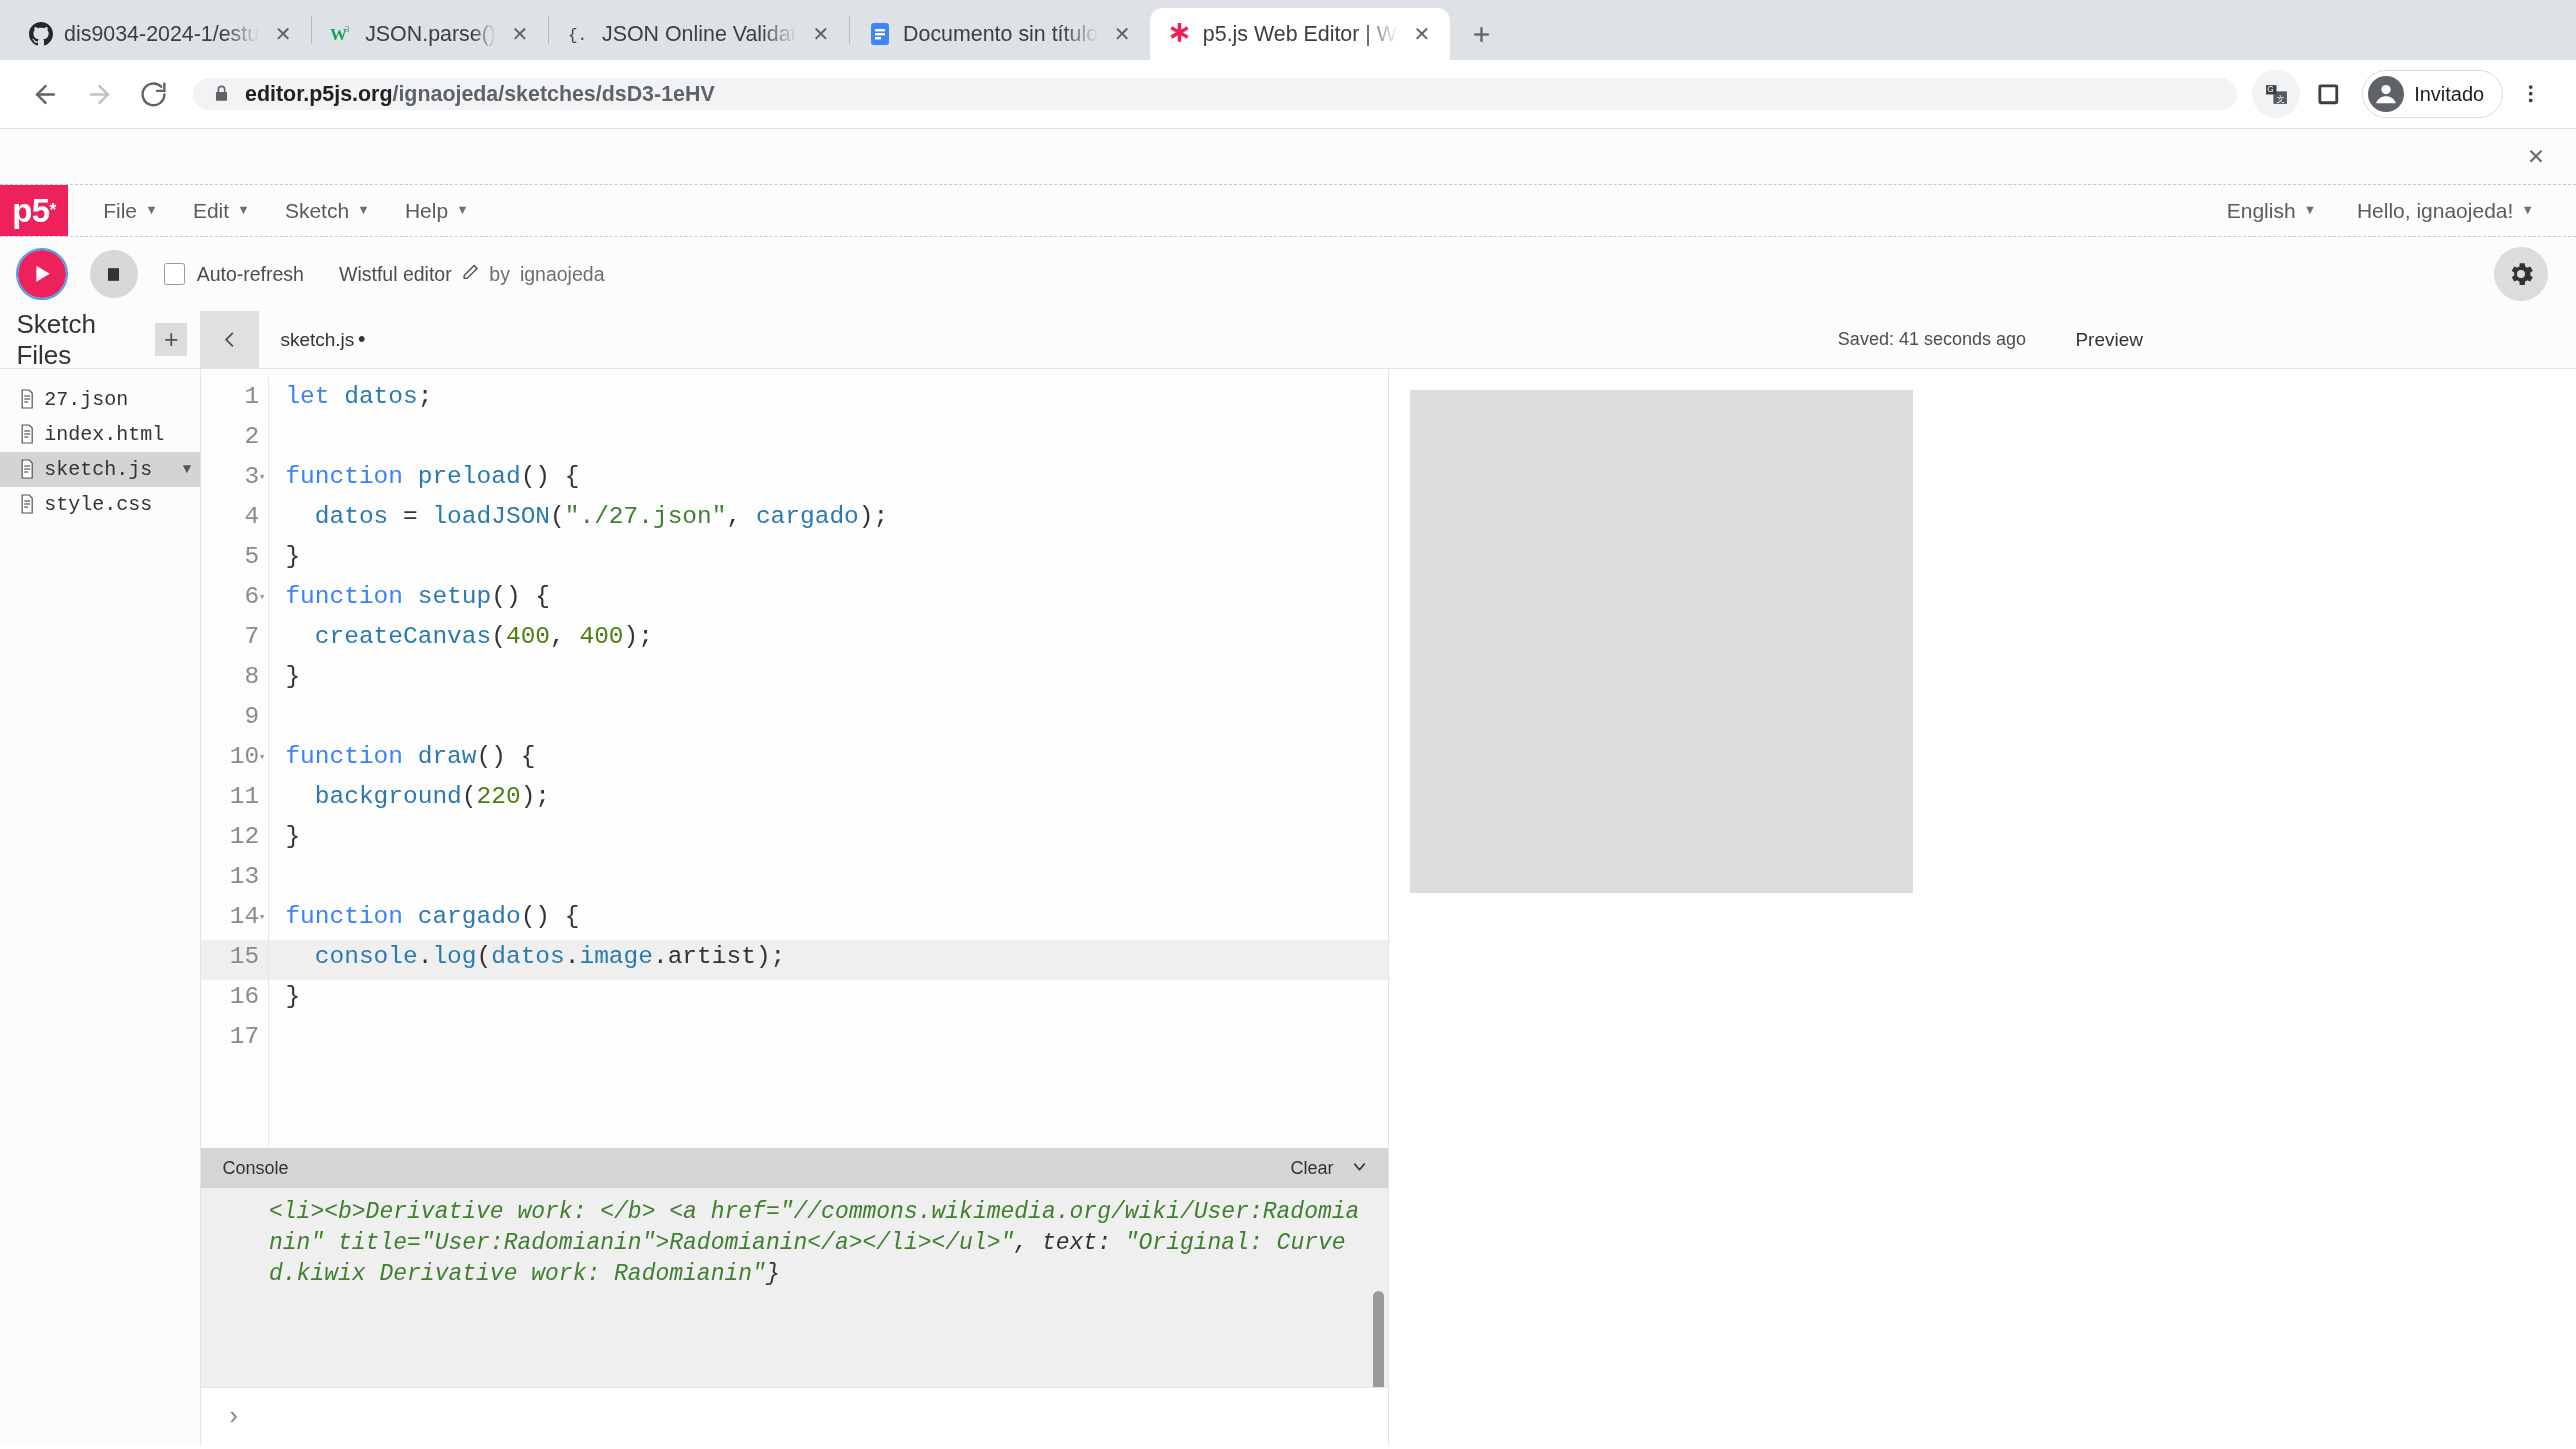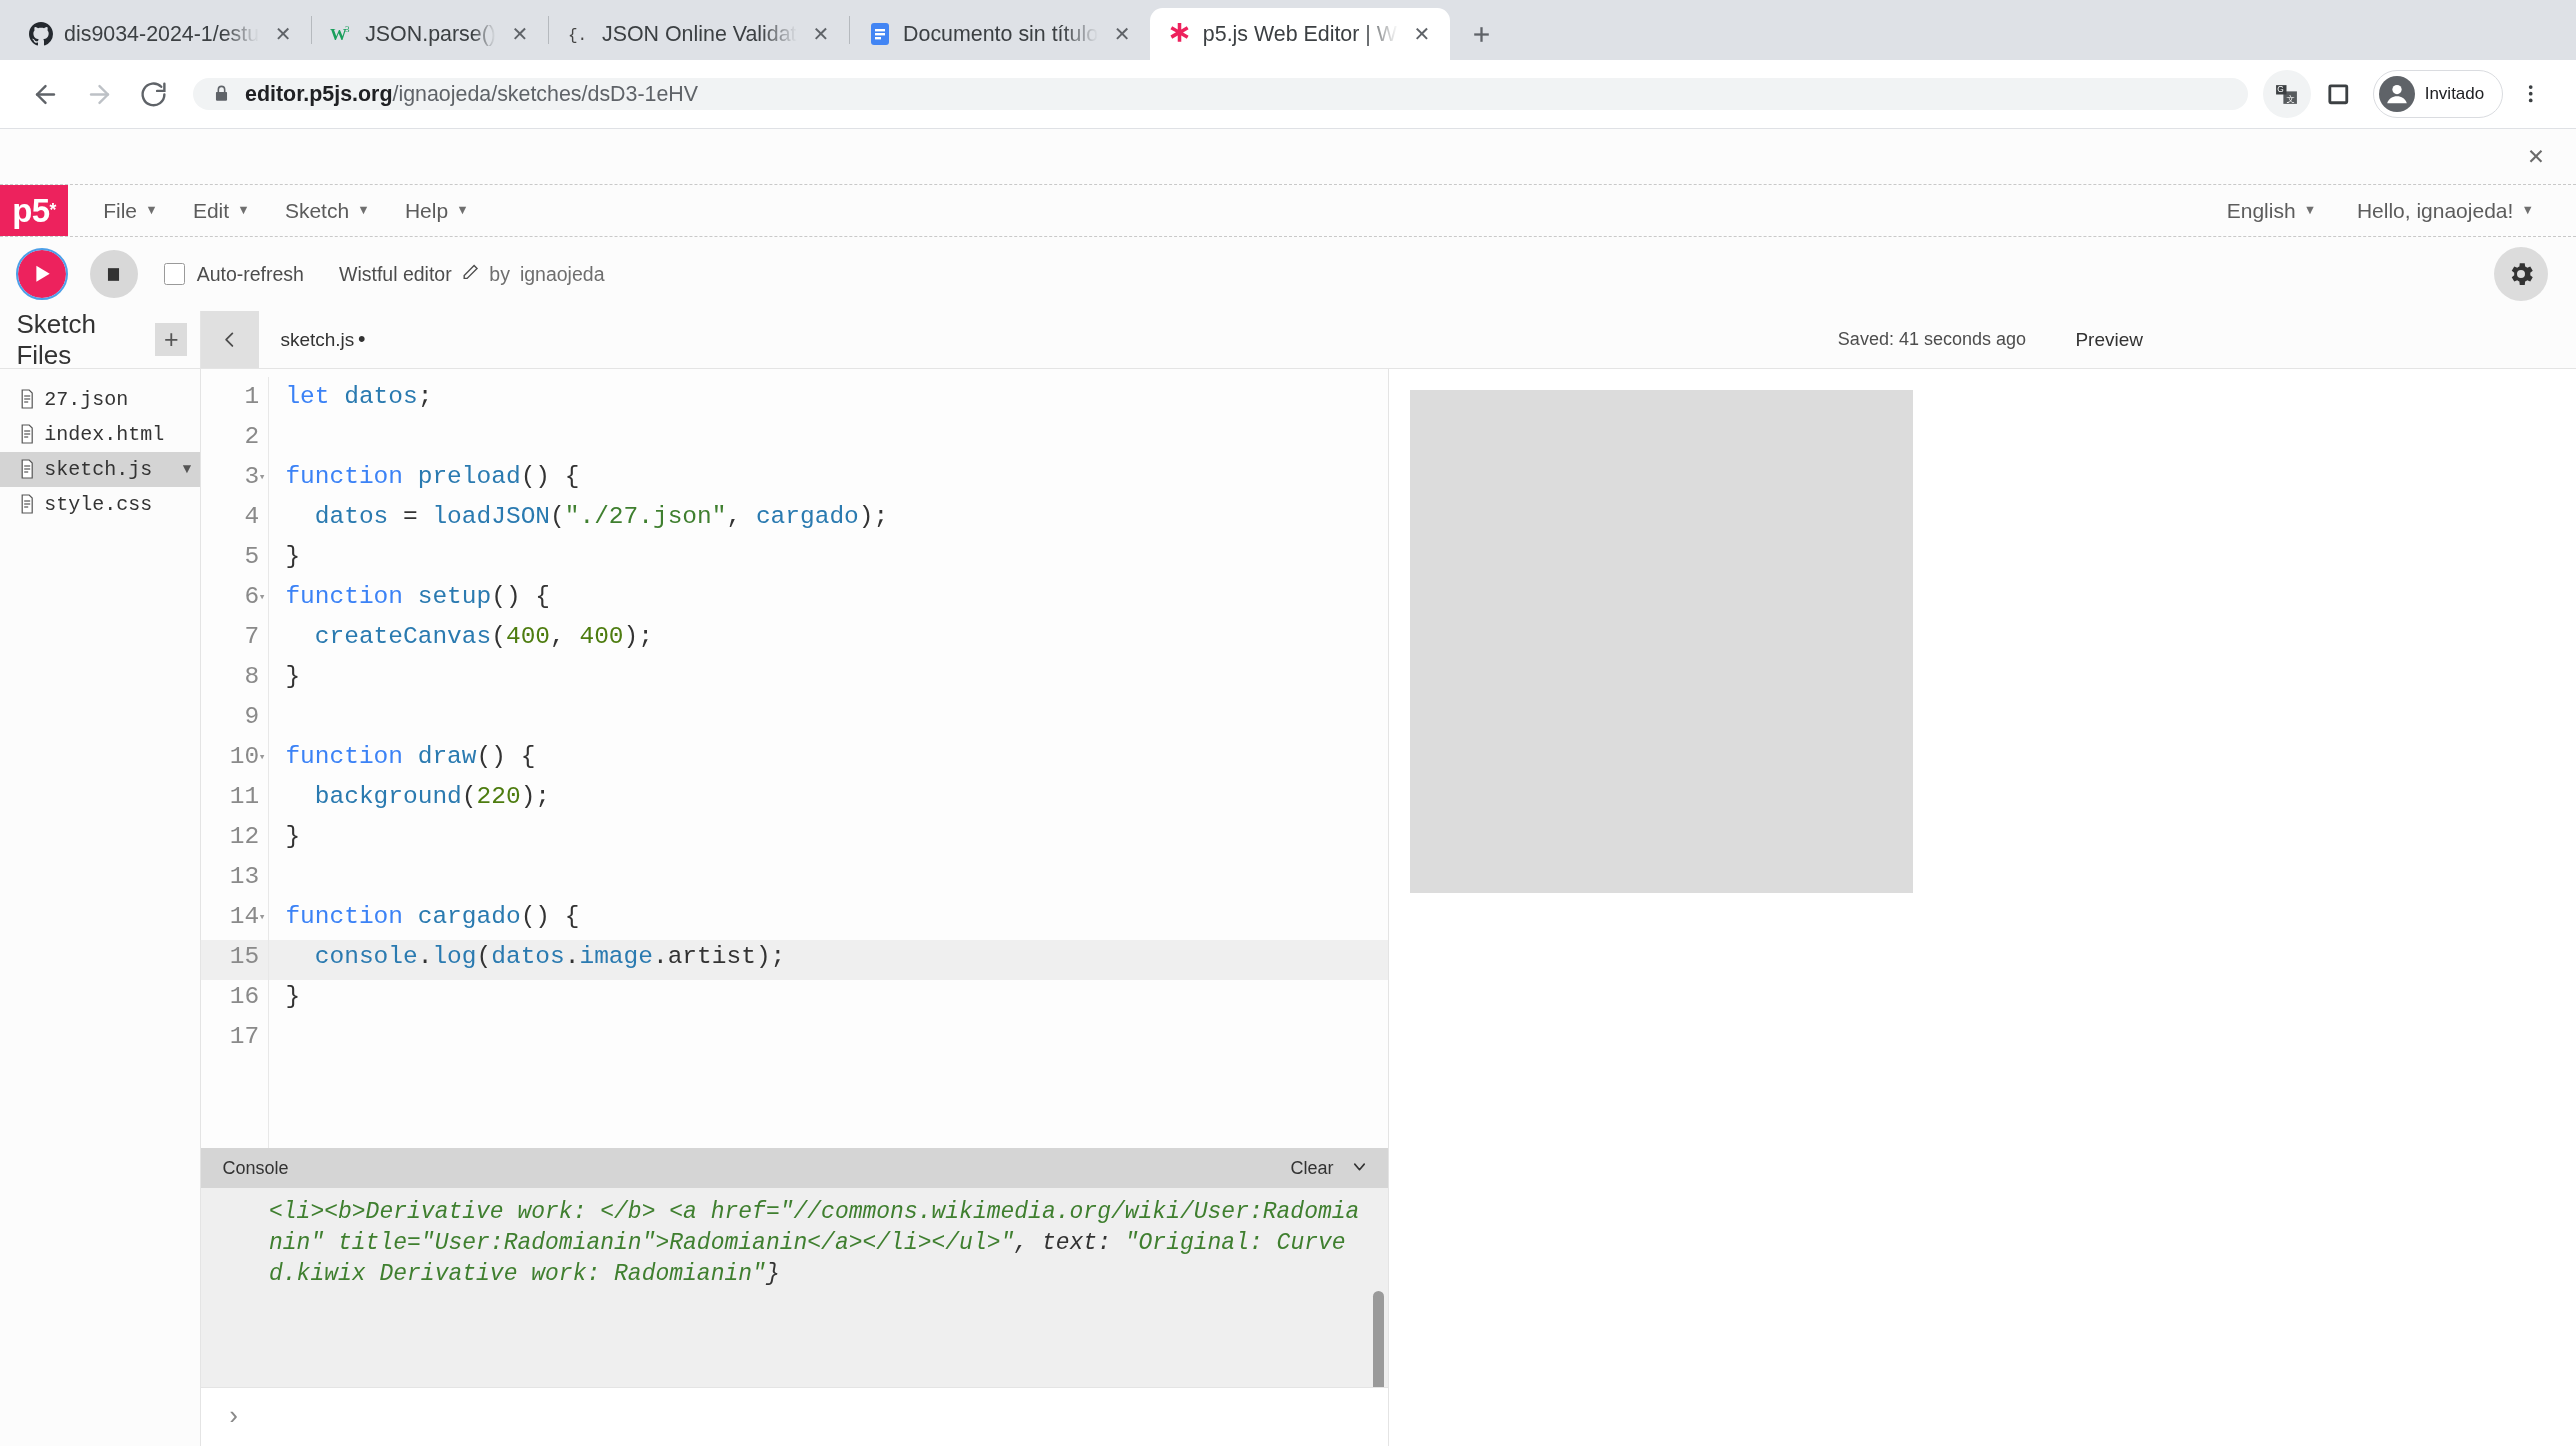--- a/index.html
+++ b/index.html
@@ -86,20 +86,21 @@
   .omnibox {
     flex: 1;
     height: 32px;
     background: #f1f3f4;
     border-radius: 24px;
     display: flex;
     align-items: center;
     padding: 0 19px;
     gap: 14px;
     margin: 0 8.8px;
+    font-weight: bold;
   }
   .omnibox .url {
     font-size: 21.4px;
     color: #202124;
     white-space: nowrap;
   }
   .omnibox .url .host { color: #202124; }
   .omnibox .url .path { color: #5f6368; }
   .tb-right { display: flex; align-items: center; gap: 3.8px; }
   .icon-btn {
@@ -116,21 +117,21 @@
     display: flex; align-items: center;
     gap: 10px;
     padding: 0 17.6px 0 5px;
     margin-left: 6.3px;
   }
   .profile-chip .avatar {
     width: 36px; height: 36px; border-radius: 50%;
     background: #5f6368;
     display: flex; align-items: center; justify-content: center;
   }
-  .profile-chip .pname { font-size: 17px; color: #202124; white-space: nowrap; }
+  .profile-chip .pname { font-size: 20px; color: #202124; white-space: nowrap; }
 
   
   .p5-banner {
     height: 55px;
     background: #fcfcfc;
     display: flex;
     align-items: center;
     justify-content: center;
     position: relative;
   }

